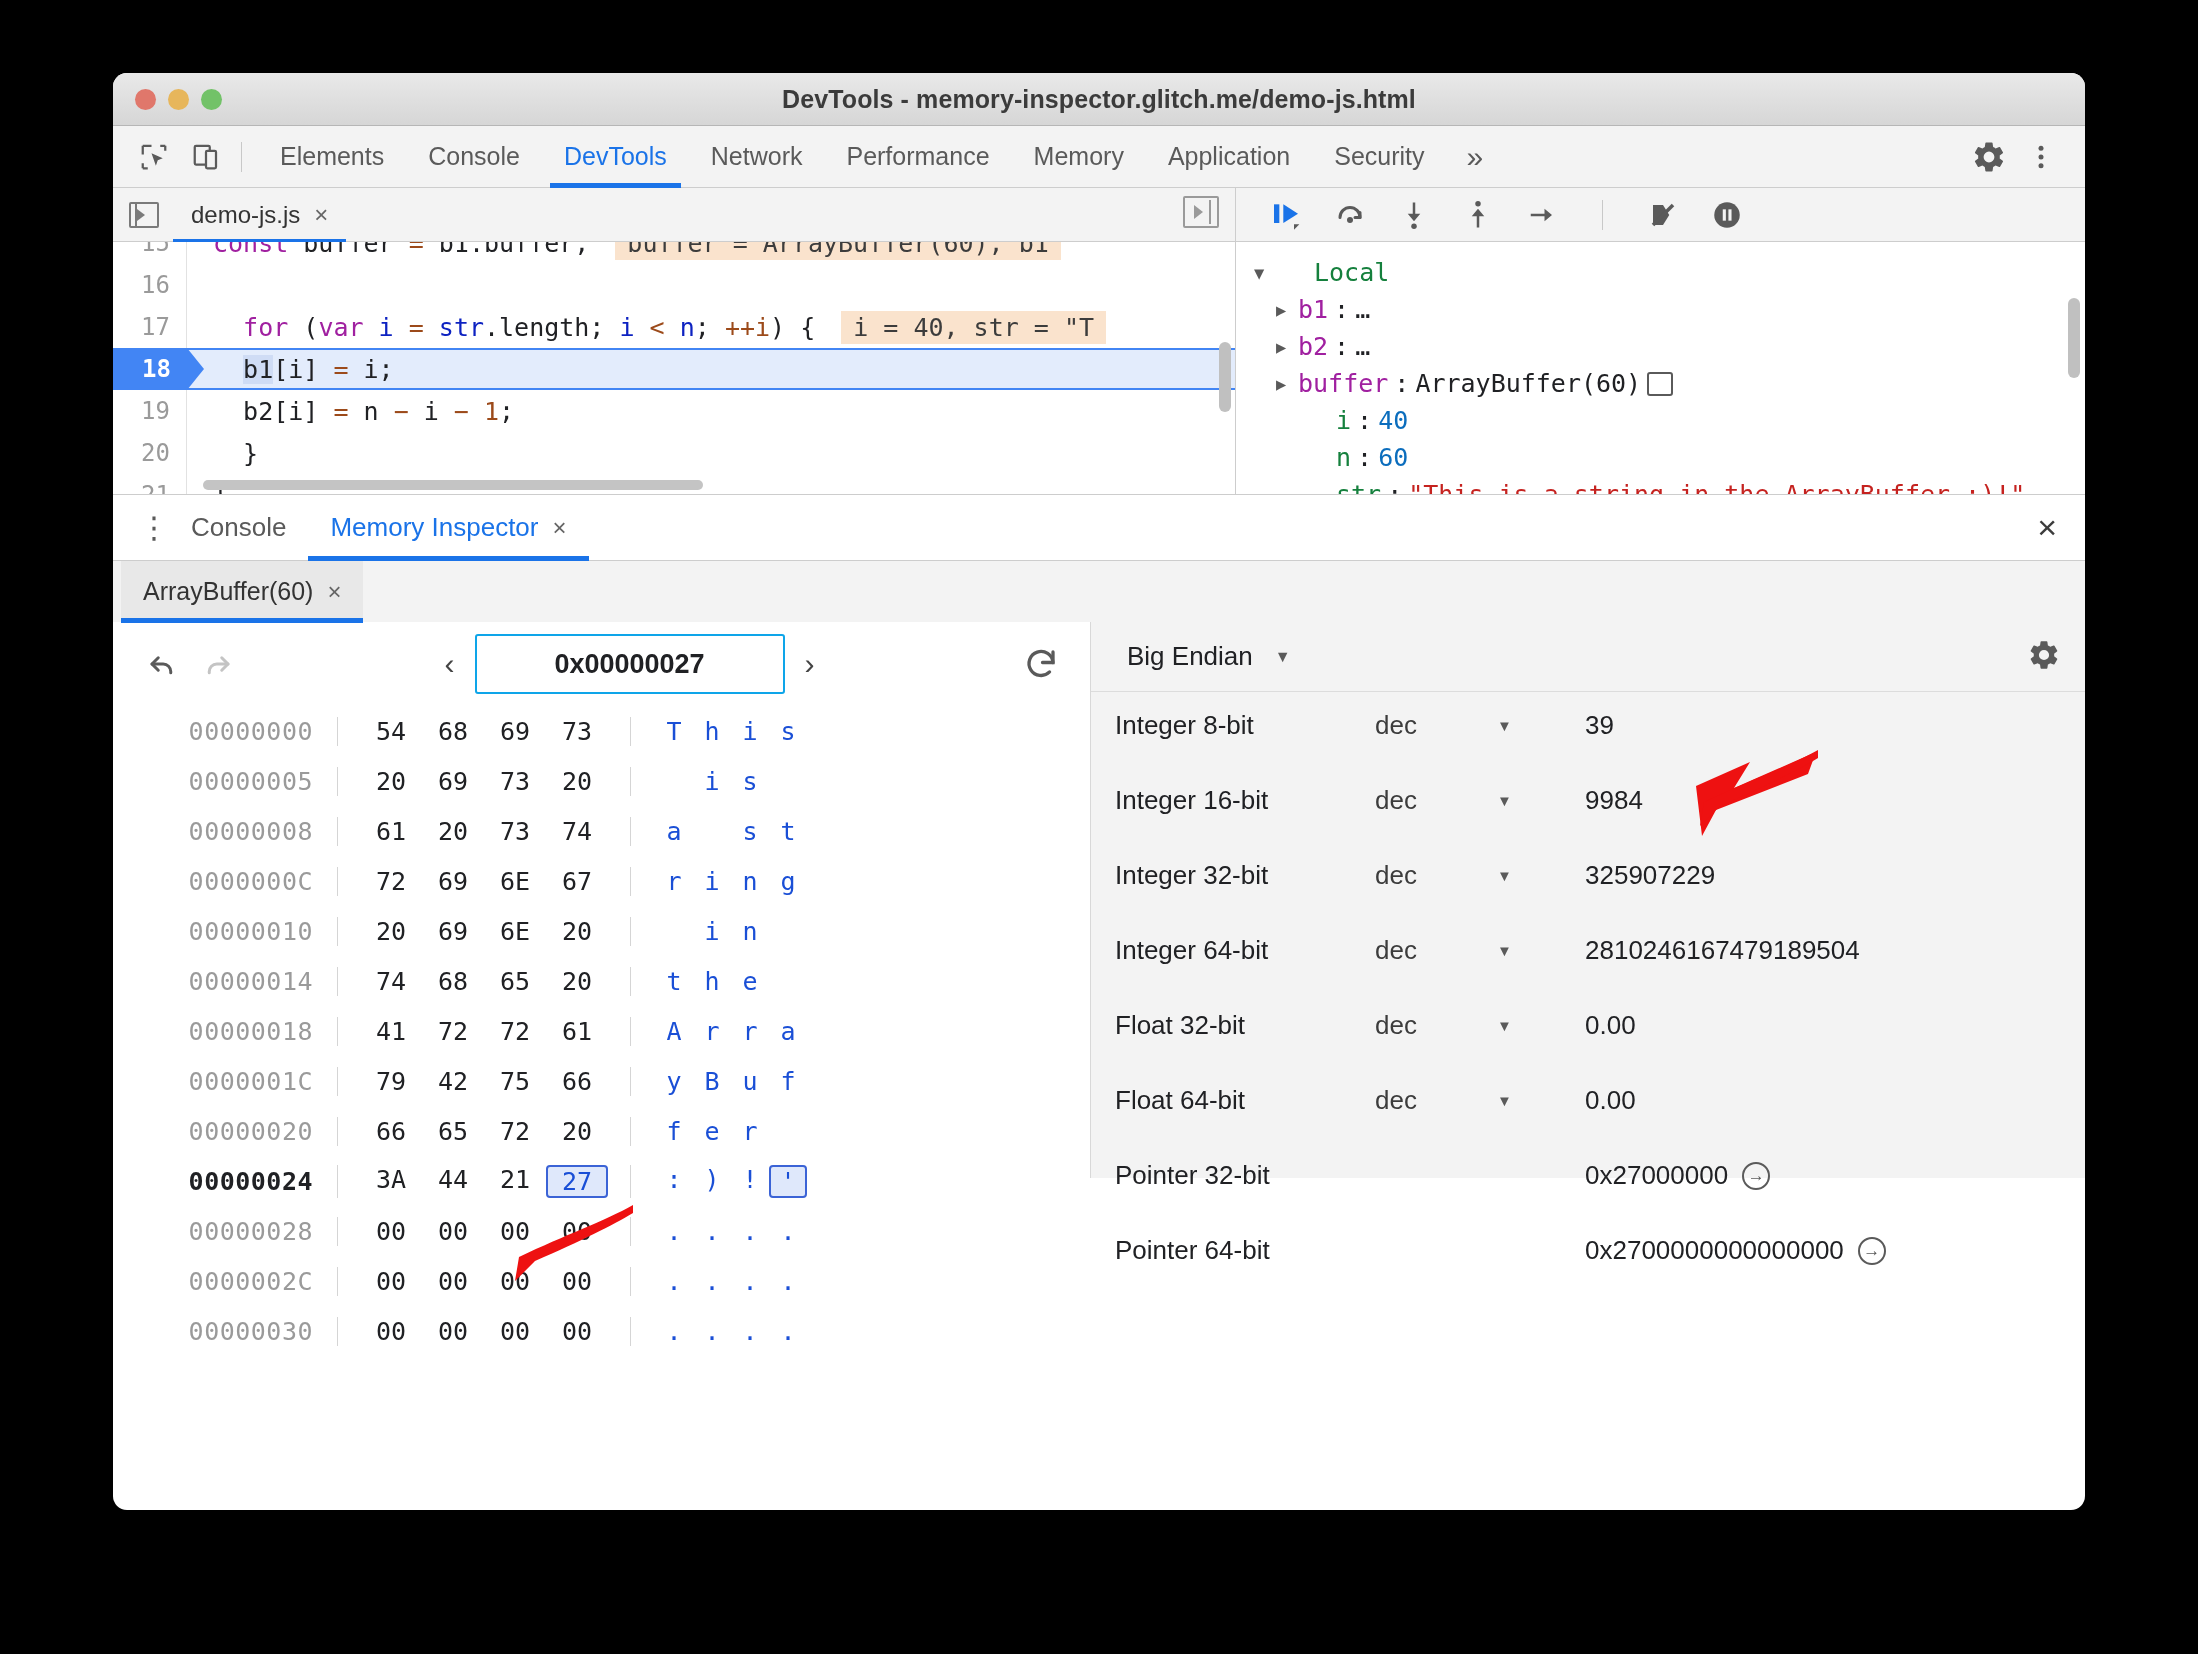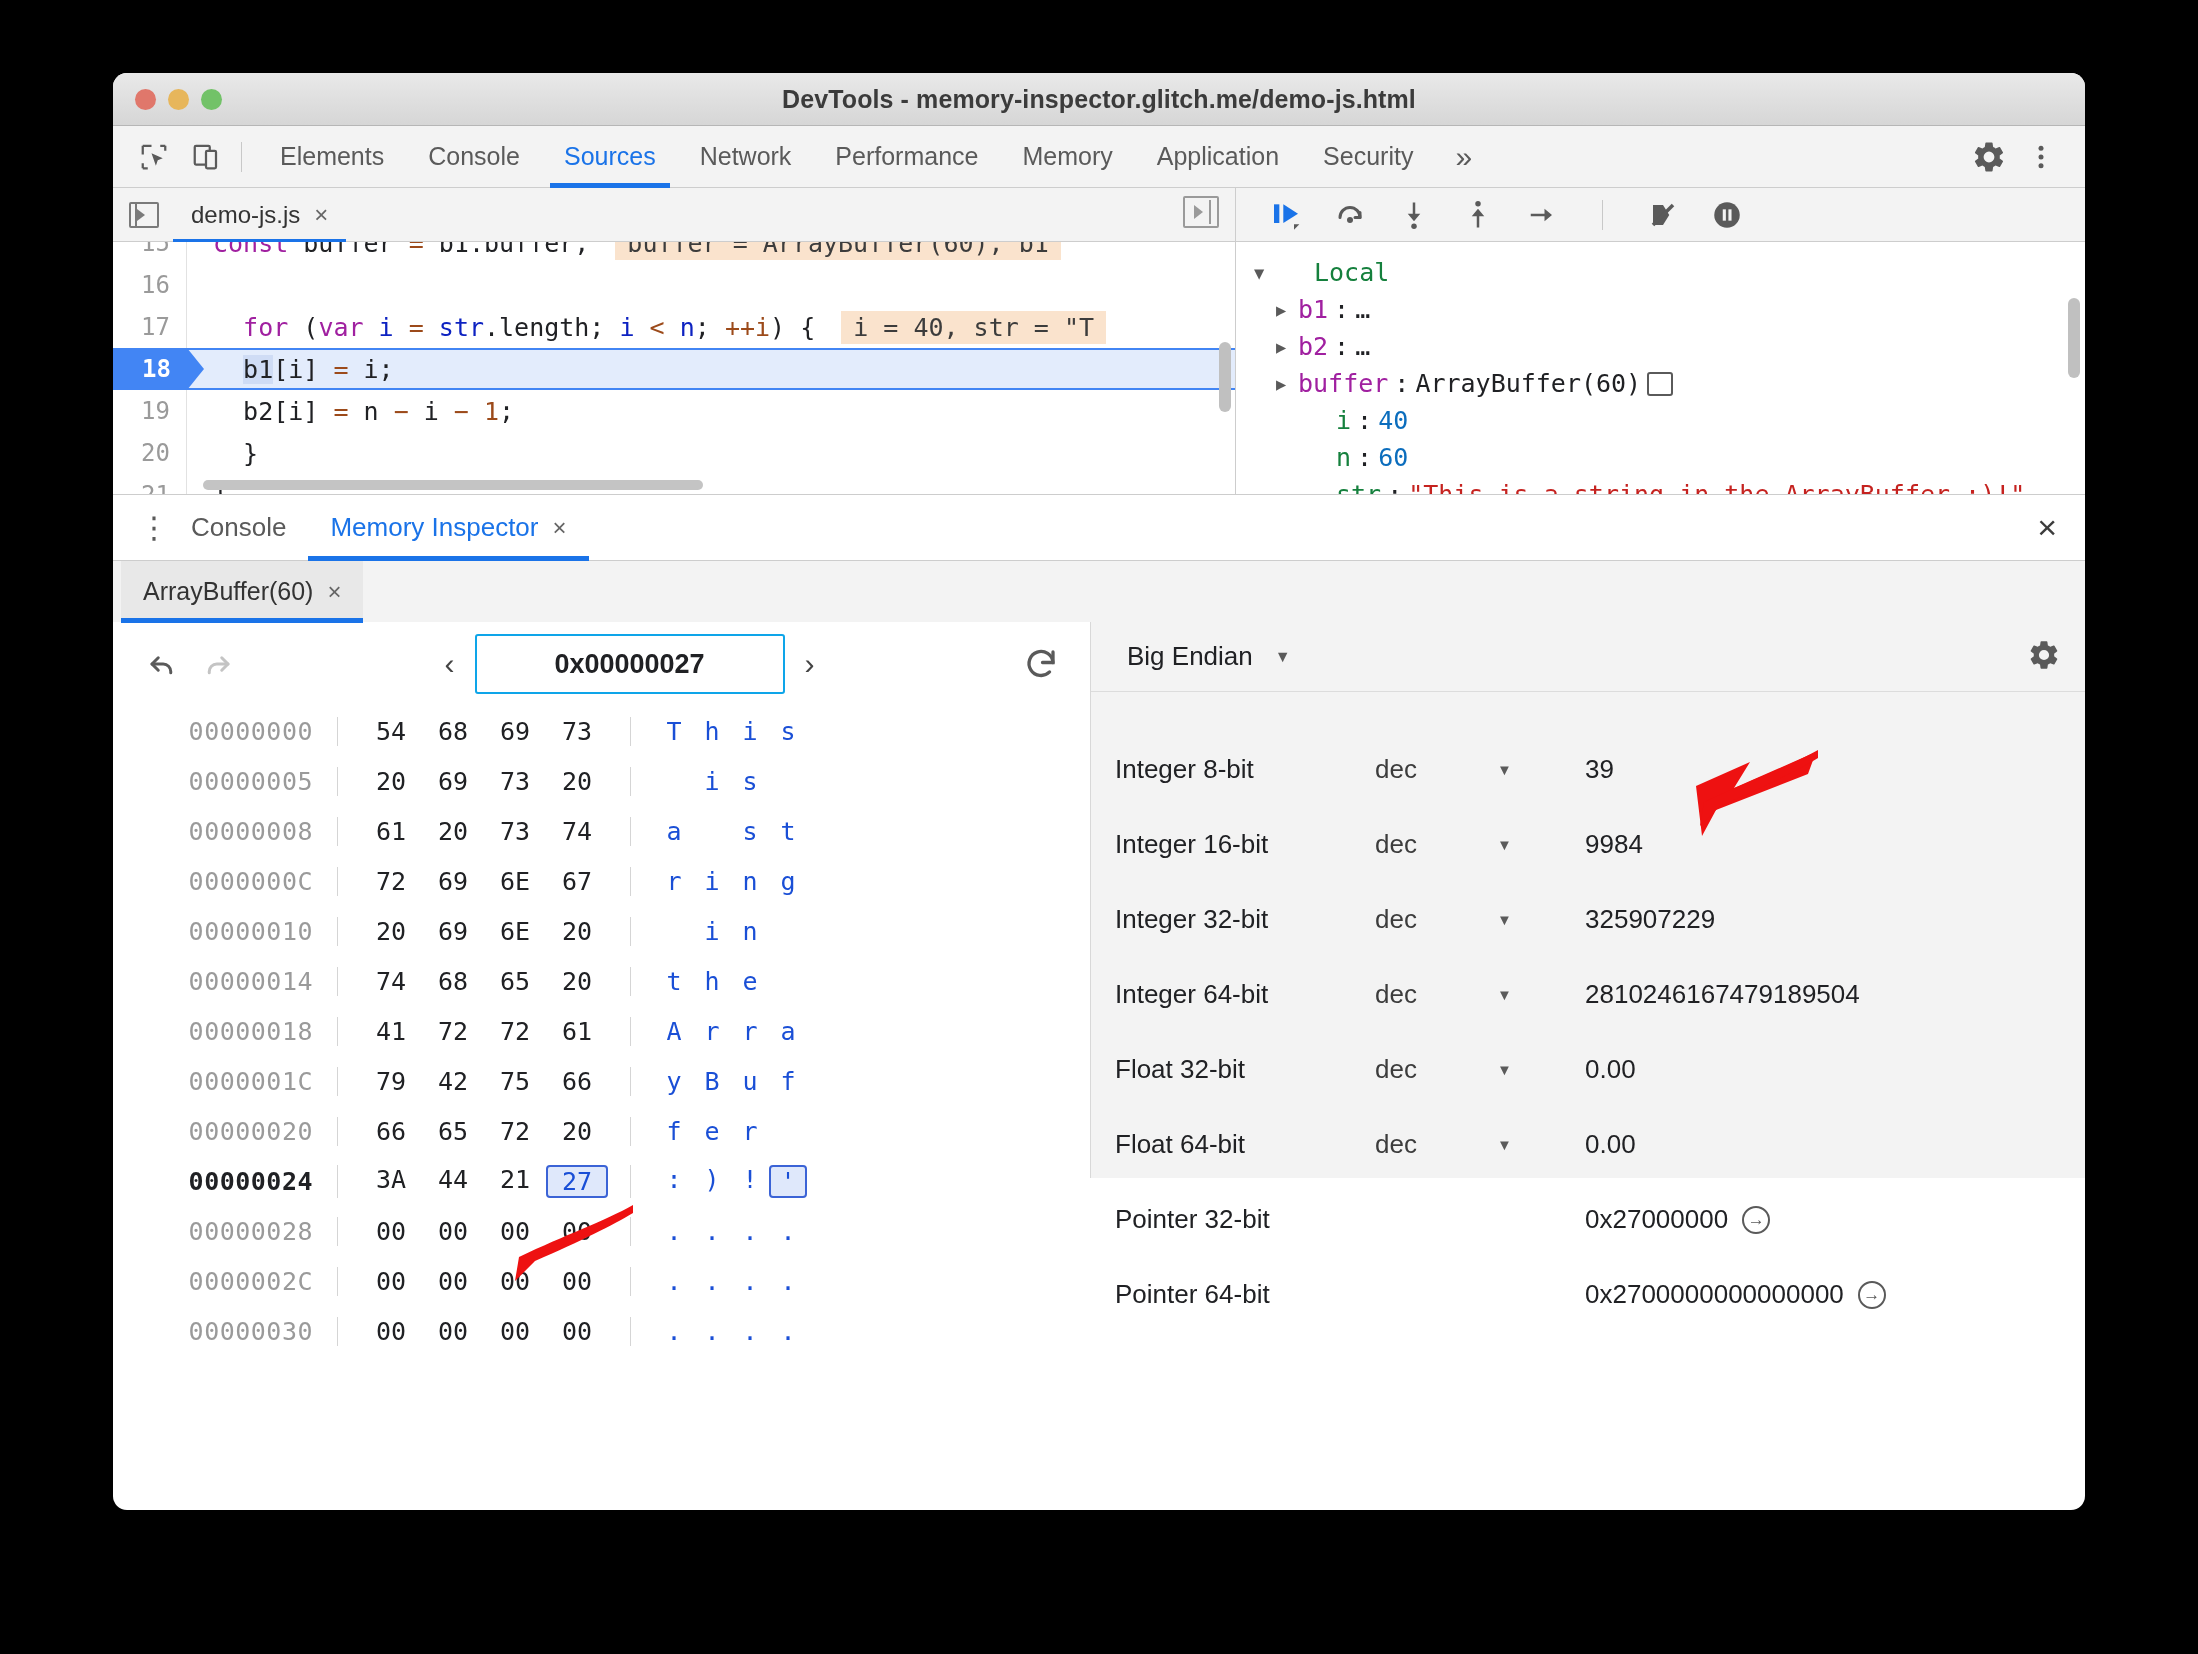--- a/index.html
+++ b/index.html
@@ -242,21 +242,21 @@
   
   .mi-right { flex: 1; background: #f3f3f3; }
   .vi-head {
     height: 70px; display: flex; align-items: center; padding: 0 24px;
     border-bottom: 1px solid #dcdcdc;
   }
   .endian { font-size: 26px; color: #202124; margin-left: 12px; }
   .caret { margin-left: 22px; color: #5a5a5a; font-size: 16px; }
   .vi-gear { margin-left: auto; color: #5a5a5a; }
   .vi-list { padding-top: 18px; }
-  .vi-row { display: flex; align-items: flex-end; height: 75px; padding: 0 24px; }
+  .vi-row { display: flex; align-items: flex-start; height: 75px; padding: 0 24px; }
   .vi-label { width: 260px; font-size: 26px; color: #202124; }
   .vi-mode { width: 210px; font-size: 26px; color: #3c3c3c; display: flex; align-items: center; }
   .vi-mode .caret2 { margin-left: 80px; color: #5a5a5a; font-size: 15px; }
   .vi-value { font-size: 26px; color: #202124; display: flex; align-items: center; gap: 14px; }
   .goto-icon {
     width: 28px; height: 28px; border: 2px solid #5a5a5a; border-radius: 50%;
     display: inline-flex; align-items: center; justify-content: center;
     font-size: 17px; color: #5a5a5a;
   }
 
@@ -287,21 +287,21 @@
     <div class="tb-icon">
       <svg width="30" height="30" viewBox="0 0 24 24" fill="none" stroke="currentColor" stroke-width="1.8">
         <rect x="3" y="3" width="12" height="15" rx="1"></rect>
         <rect x="12" y="7" width="8" height="14" rx="1" fill="#f3f3f3"></rect>
       </svg>
     </div>
     <div class="tb-sep"></div>
 
     <div class="dt-tab">Elements</div>
     <div class="dt-tab">Console</div>
-    <div class="dt-tab active">Sources</div>
+    <div class="dt-tab active">DevTools</div>
     <div class="dt-tab">Network</div>
     <div class="dt-tab">Performance</div>
     <div class="dt-tab">Memory</div>
     <div class="dt-tab">Application</div>
     <div class="dt-tab">Security</div>
     <div class="dt-more">»</div>
 
     <div class="dt-right">
       <div class="gear-btn">
         <svg width="36" height="36" viewBox="0 0 24 24" fill="currentColor">

